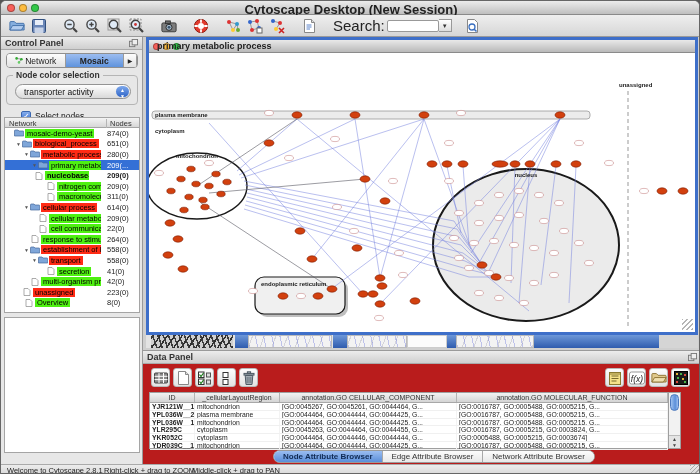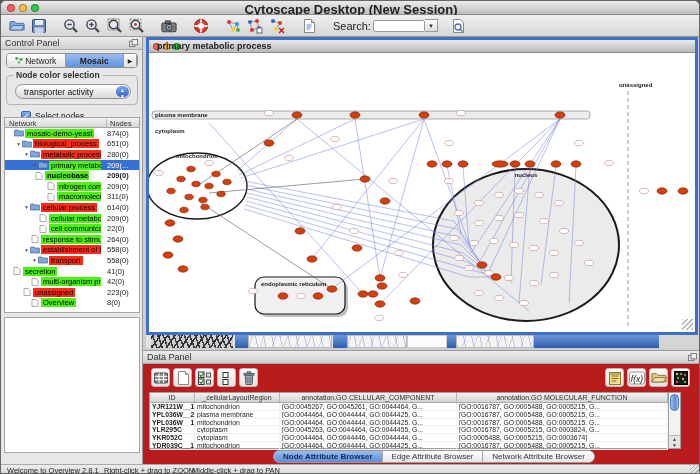--- a/index.html
+++ b/index.html
@@ -14,27 +14,27 @@
   .lights{position:absolute;left:6px;top:3px;display:flex;gap:4px;}
   .light{width:8px;height:8px;border-radius:50%;border:1px solid rgba(0,0,0,.3);}
   .light.red{background:#f8605a}.light.yellow{background:#fdbc40}.light.green{background:#34c84a}
   .toolbar{position:absolute;left:0;top:14px;width:700px;height:22px;
     background:linear-gradient(#efefef,#d6d6d6);border-bottom:1px solid #9a9a9a;
     display:flex;align-items:center;padding-left:6px;}
   .tbtn{width:20px;height:18px;display:flex;align-items:center;justify-content:center;margin-right:2px;}
   .tbtn.gap{margin-left:10px;}
   .tbtn svg{width:16px;height:16px;}
   .search-wrap{display:flex;align-items:center;margin-left:12px;}
-  .search-label{font-size:11px;color:#222;margin-right:2px;}
+  .search-label{font-size:15px;color:#222;margin-right:2px;}
   .search-input{width:52px;height:12px;border:1px solid #999;border-radius:2px;background:#fff;font-size:8px;padding:0 2px;}
   .search-drop{width:13px;height:13px;border:1px solid #999;border-left:none;background:linear-gradient(#fff,#ddd);
     font-size:6px;color:#333;display:flex;align-items:center;justify-content:center;}
   
   .panel-h{height:13px;background:linear-gradient(#ececec,#cfcfcf);border-bottom:1px solid #aaa;
-    font-size:9px;font-weight:normal;color:#333;padding:1px 4px;position:relative;}
+    font-size:9px;font-weight:bold;color:#333;padding:1px 4px;position:relative;}
   .float-ic{position:absolute;right:4px;top:2px;width:9px;height:9px;}
   .control{position:absolute;left:0;top:36px;width:142px;height:427px;background:#e7e7e7;border-right:1px solid #9a9a9a;}
   .cp-tabs{position:absolute;left:5px;top:16px;width:132px;height:15px;display:flex;
     border:1px solid #8f8f8f;border-radius:4px;overflow:hidden;background:#f6f6f6;}
   .cp-tab{flex:1;display:flex;align-items:center;justify-content:center;font-size:8.5px;color:#222;
     border-right:1px solid #9a9a9a;gap:2px;background:linear-gradient(#fdfdfd,#e2e2e2);}
   .cp-tab.sel{background:linear-gradient(#9cbdf0,#5f93dd);font-weight:bold;}
   .cp-tab.arrow{flex:0 0 13px;font-size:6px;}
   .groupbox{position:absolute;left:5px;top:38px;width:132px;height:30px;border:1px solid #b5b5b5;border-radius:4px;}
   .groupbox .legend{position:absolute;left:6px;top:-6px;background:#e7e7e7;padding:0 3px;font-size:8.5px;font-weight:bold;color:#333;}
@@ -397,21 +397,21 @@
         <div class="trow" style="padding-left: 26px;">
           <span class="tarrow">▼</span>
           <span class="ticon">
             <svg viewBox="0 0 10 8">
               <path d="M0.5 7V1.8Q0.5 1 1.3 1H4l1 1h4q0.7 0 0.7 0.8V7z" fill="#7fa6d9" stroke="#46699c" stroke-width="0.7"></path>
             </svg>
           </span>
           <span class="tchip red" style="max-width: 52px;">transport</span>
           <span class="tcount">558(0)</span>
         </div>
-        <div class="trow" style="">
+        <div class="trow" style="padding-left: 34px;">
           <span class="tarrow"></span>
           <span class="ticon">
             <svg viewBox="0 0 10 8">
               <path d="M2 0.5h4l2 2v5H2z" fill="#fff" stroke="#888" stroke-width="0.7"></path>
             </svg>
           </span>
           <span class="tchip green" style="max-width: 44px;">secretion</span>
           <span class="tcount">41(0)</span>
         </div>
         <div class="trow" style="padding-left: 18px;">
@@ -427,21 +427,21 @@
         <div class="trow" style="padding-left: 10px;">
           <span class="tarrow"></span>
           <span class="ticon">
             <svg viewBox="0 0 10 8">
               <path d="M2 0.5h4l2 2v5H2z" fill="#fff" stroke="#888" stroke-width="0.7"></path>
             </svg>
           </span>
           <span class="tchip red" style="max-width: 68px;">unassigned</span>
           <span class="tcount">223(0)</span>
         </div>
-        <div class="trow" style="padding-left: 18px; text-align: right;">
+        <div class="trow" style="padding-left: 12px; text-align: right;">
           <span class="tarrow"></span>
           <span class="ticon">
             <svg viewBox="0 0 10 8">
               <path d="M2 0.5h4l2 2v5H2z" fill="#fff" stroke="#888" stroke-width="0.7"></path>
             </svg>
           </span>
           <span class="tchip green" style="max-width: 68px;">Overview</span>
           <span class="tcount">8(0)</span>
         </div>
       </div>
@@ -755,18 +755,18 @@
       <div class="varrows">▲<br>▼</div>
     </div>
     <div class="dp-tabs" id="dp-tabs">
         <div class="dp-tab sel">Node Attribute Browser</div>
         <div class="dp-tab">Edge Attribute Browser</div>
         <div class="dp-tab">Network Attribute Browser</div>
       </div>
   </div>
 
   <div class="statusbar">
-    <span style="left:6px">Welcome to Overview 2.8.1</span>
+    <span style="left:6px">Welcome to Cytoscape 2.8.1</span>
     <span style="left:103px">Right-click + drag to ZOOM</span>
     <span style="left:191px">Middle-click + drag to PAN</span>
     <div class="sgrip"></div>
   </div>
 </div>
 
 </body></html>

